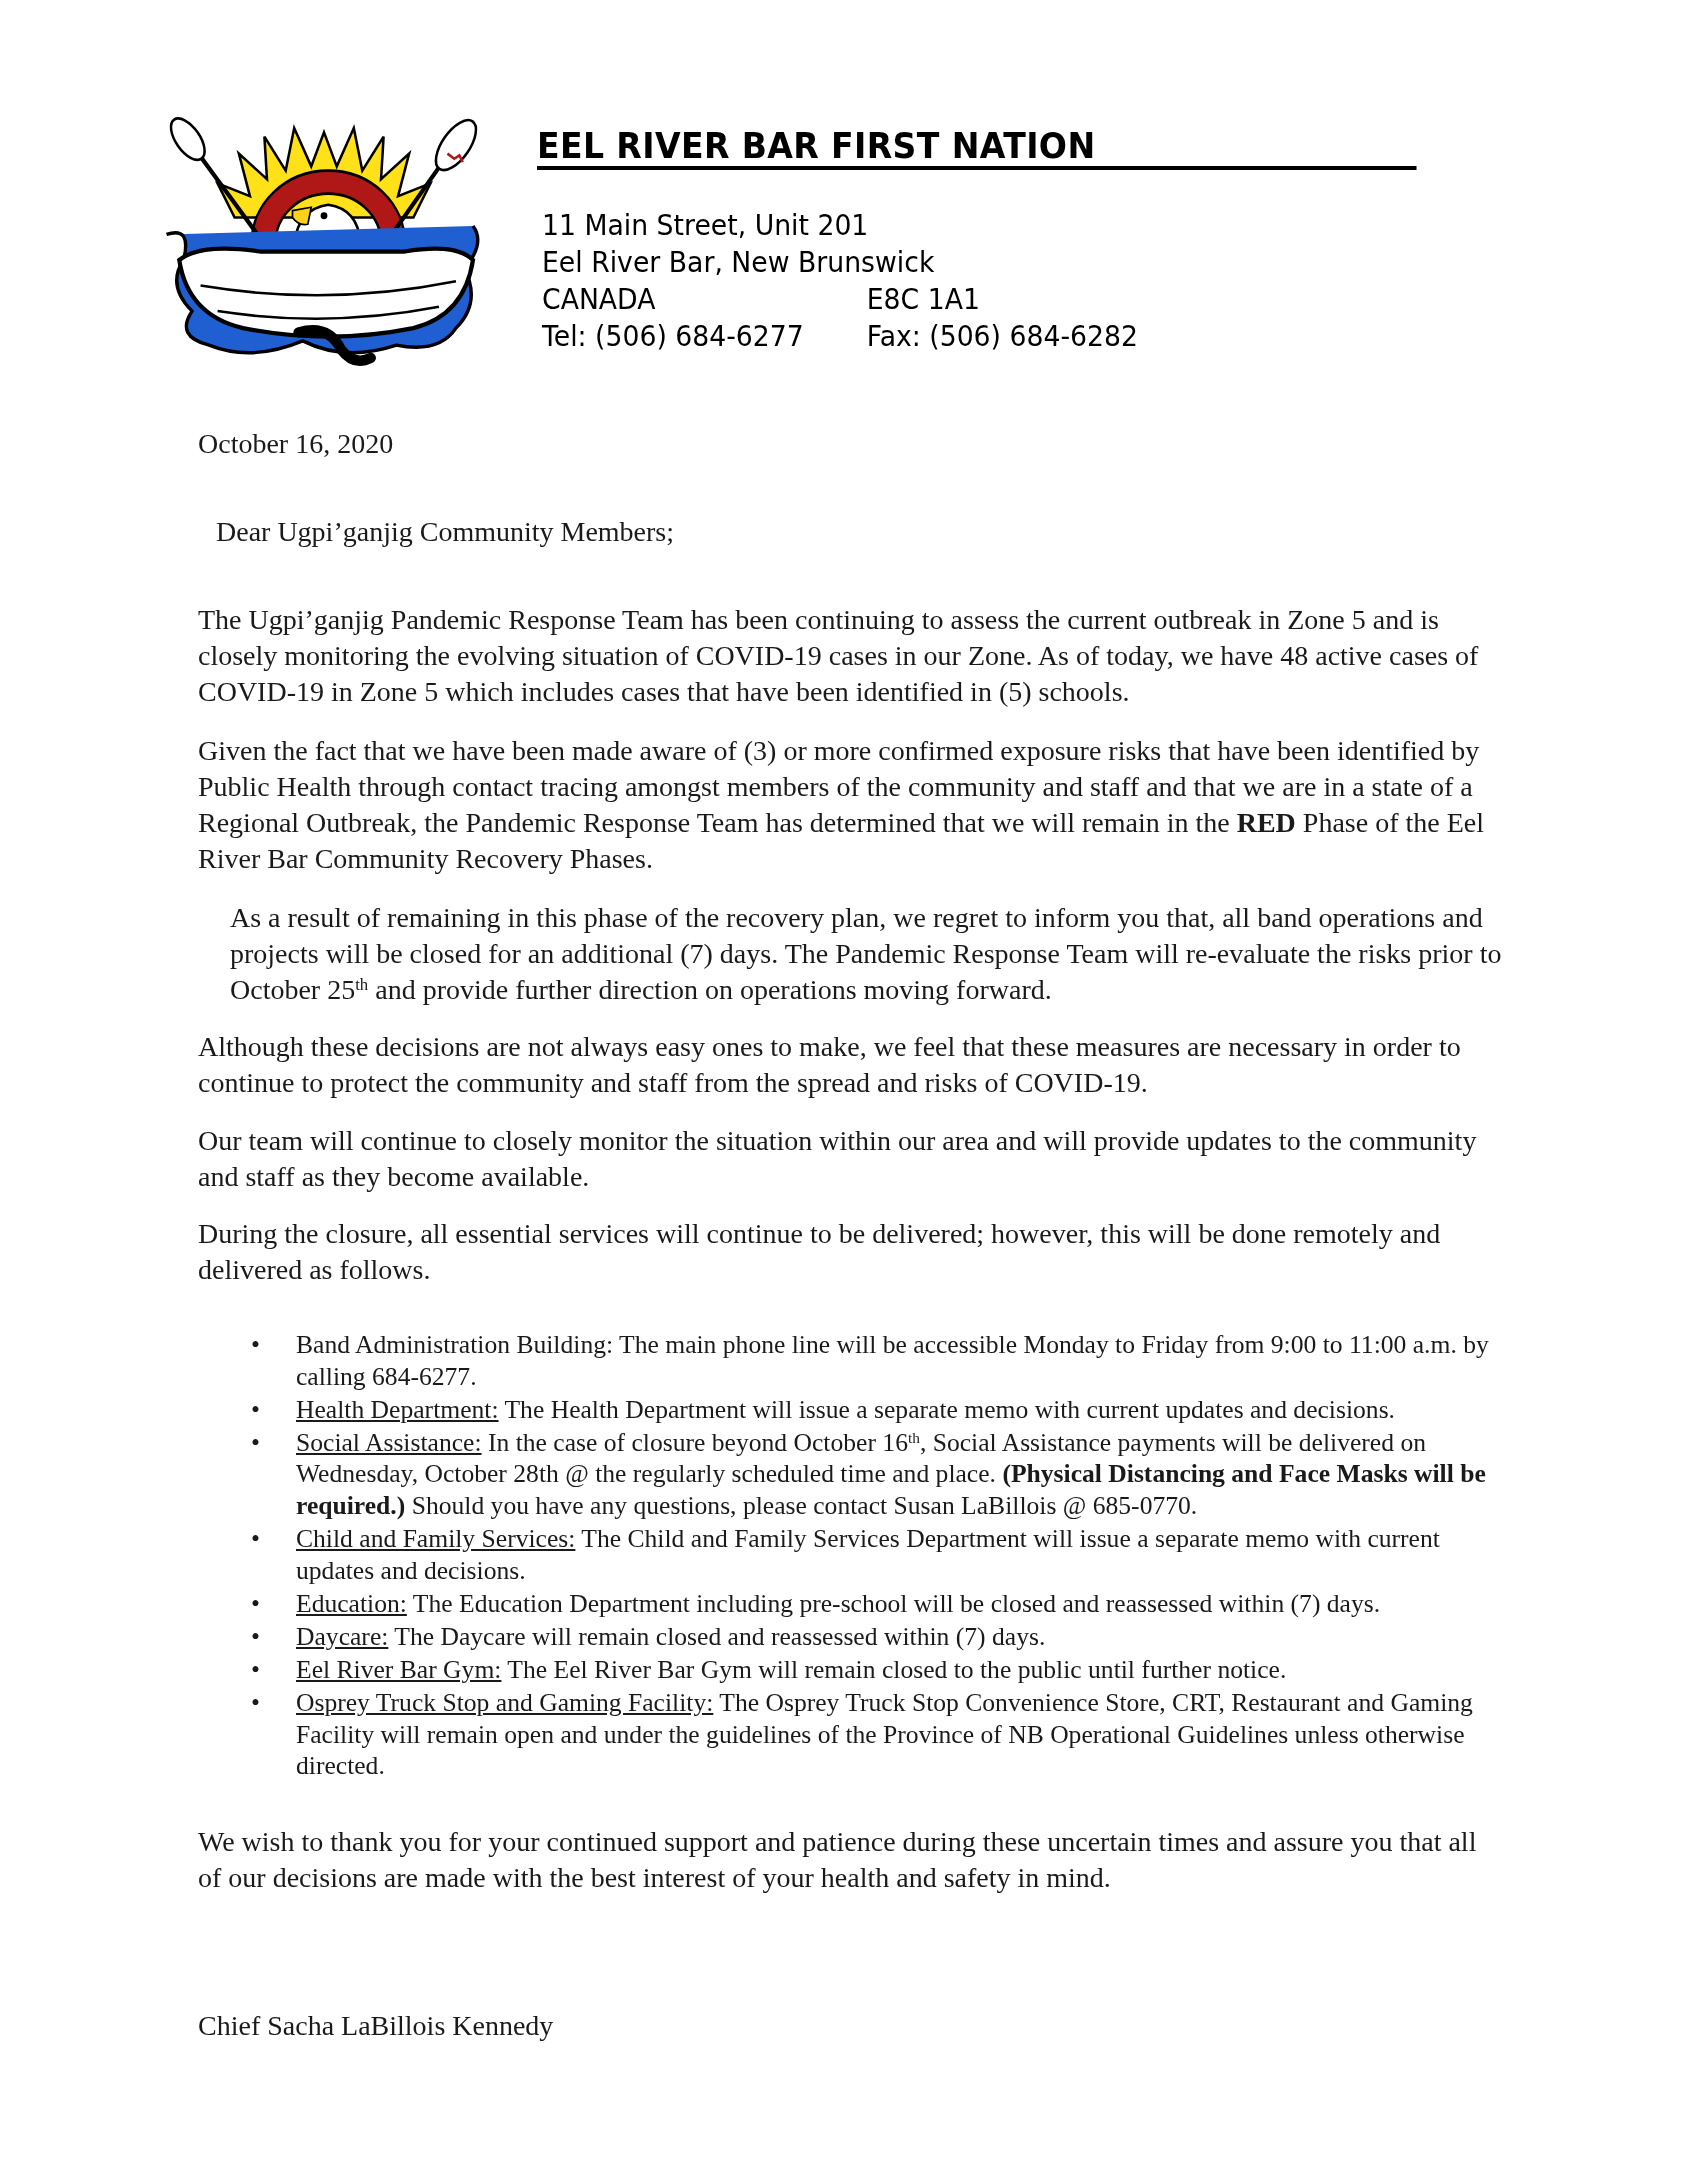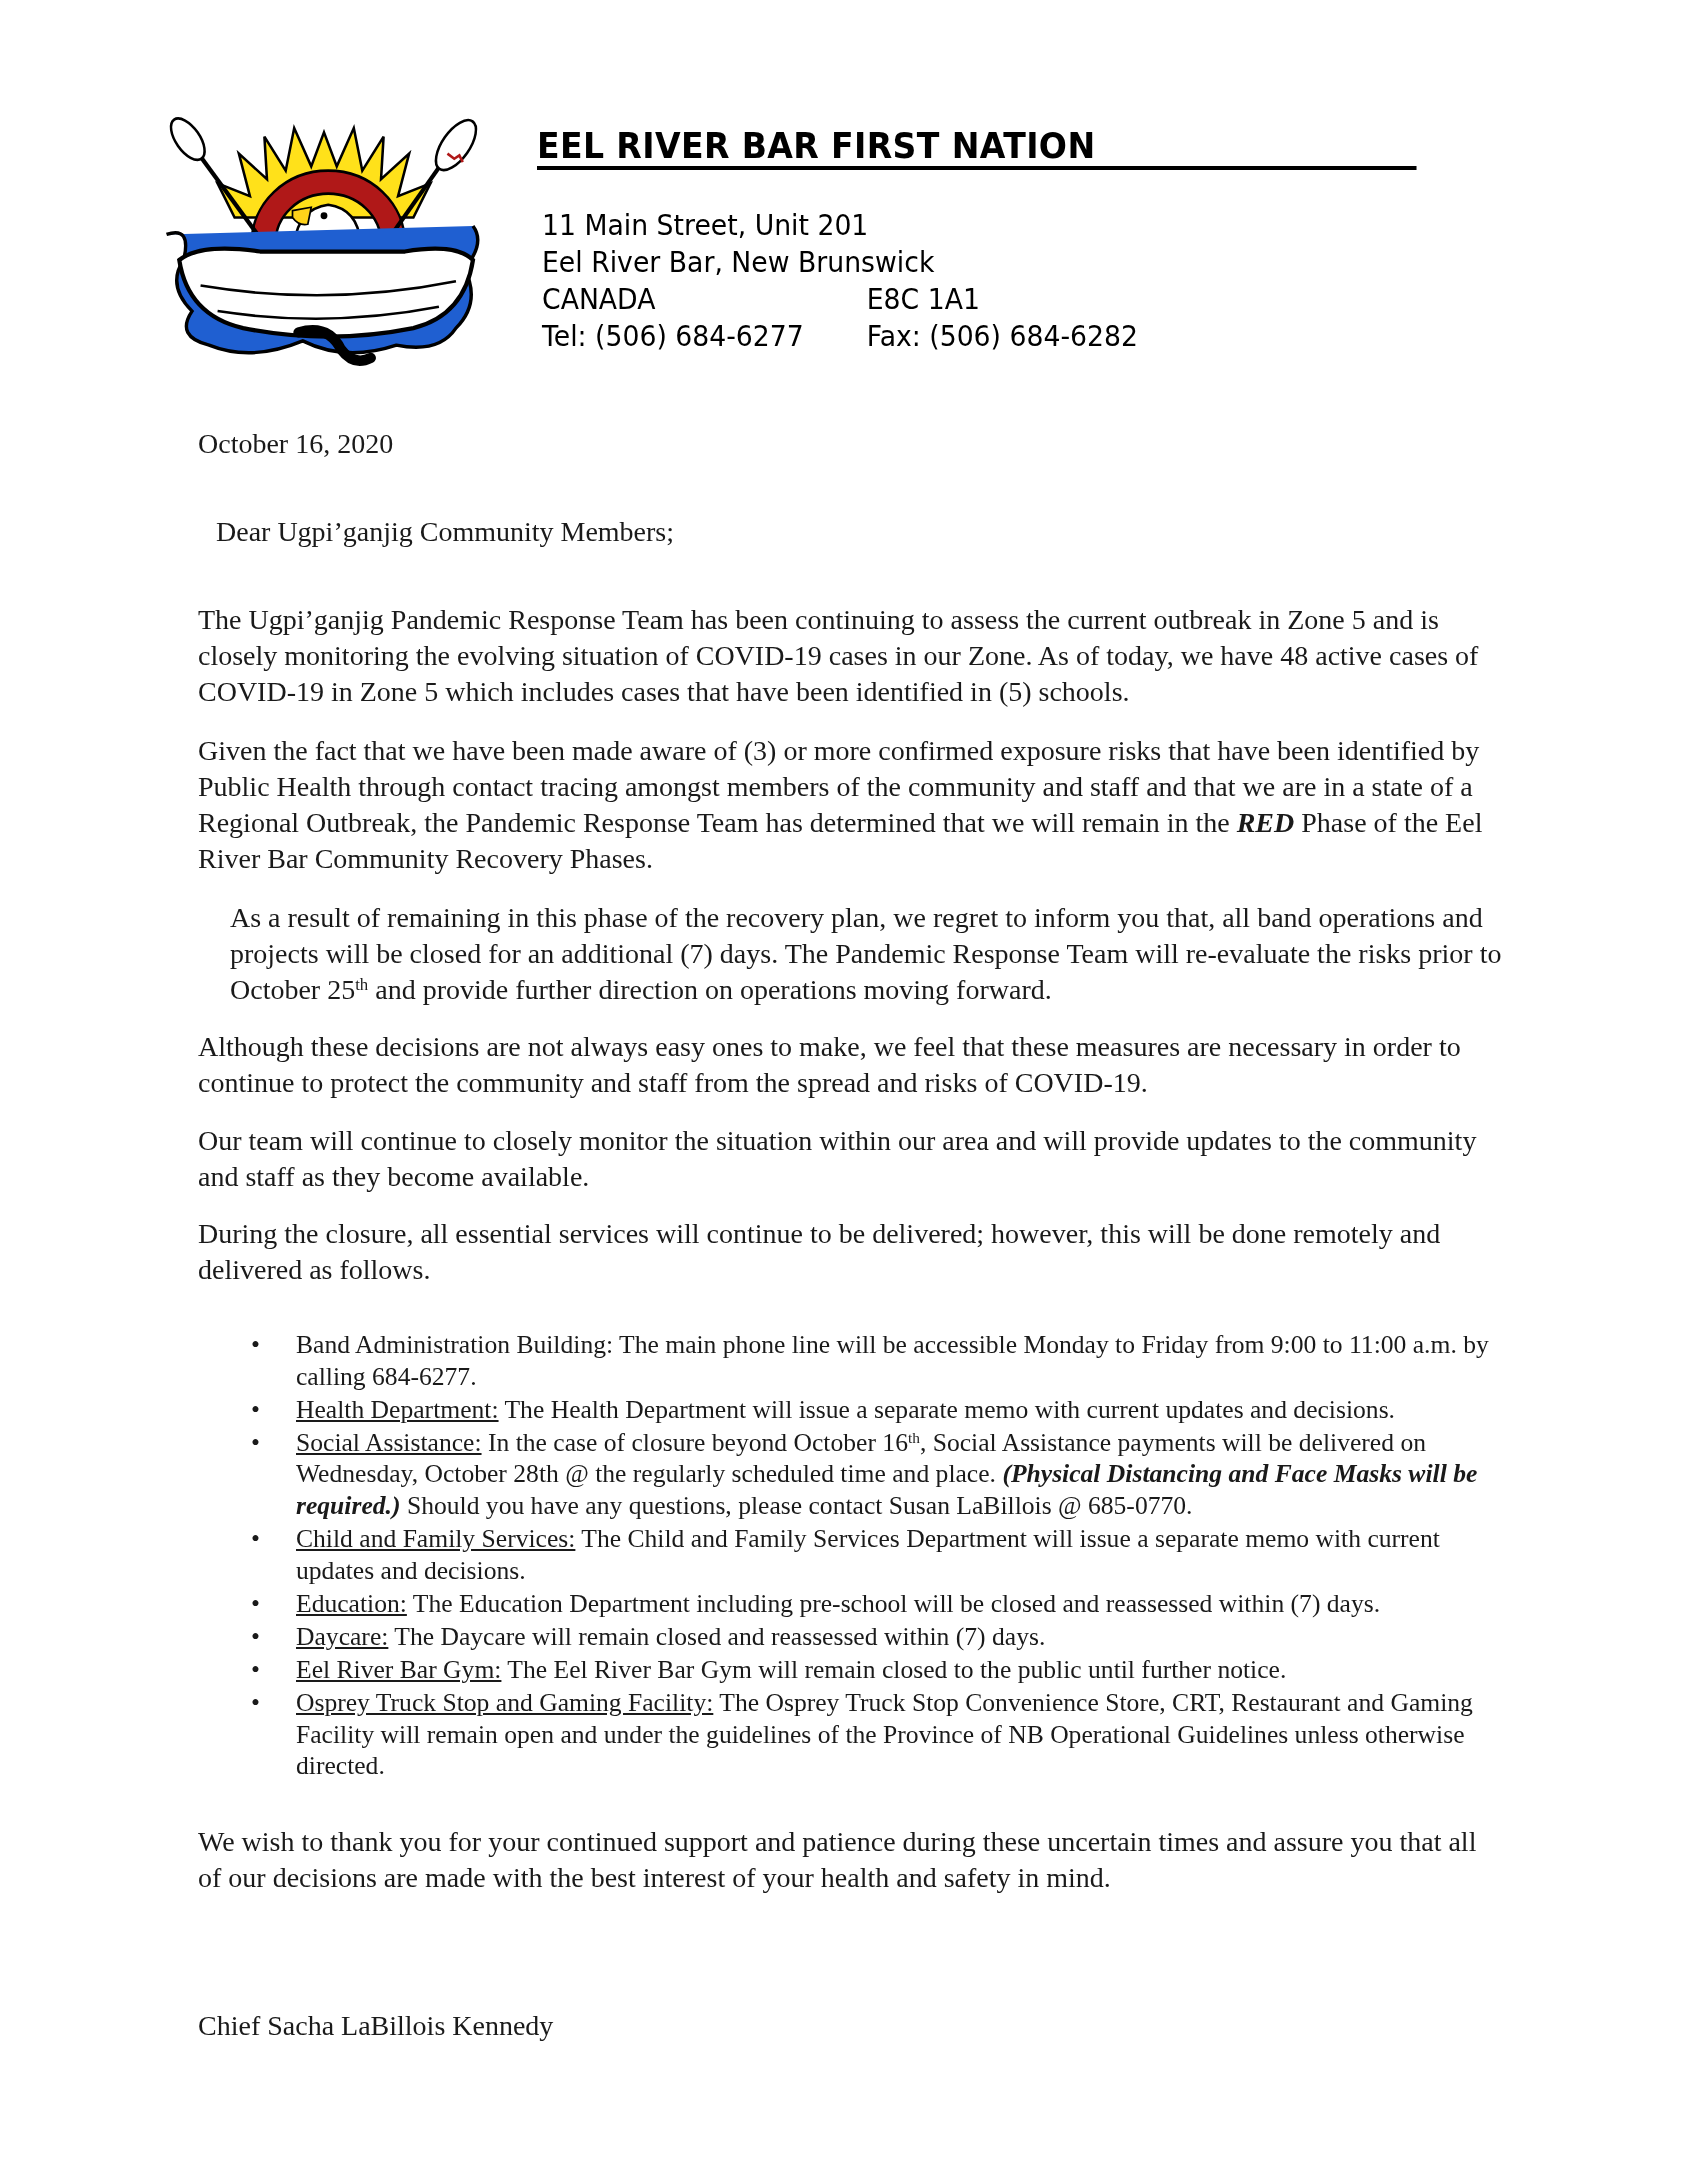--- a/index.html
+++ b/index.html
@@ -34,21 +34,21 @@
     .p3 { top: 900px; margin-left: 32px; }
     .p4 { top: 1029px; }
     .p5 { top: 1123px; }
     .p6 { top: 1216px; }
     .bullets { position: absolute; top: 1329px; left: 0; width: 1295px; margin: 0; padding: 0; list-style: none;
       font-size: 25.6px; line-height: 31.5px; }
     .bullets li { position: relative; padding-left: 98px; margin-bottom: 1.7px; }
     .bullets li .dot { position: absolute; left: 53px; top: 0; font-size: 25.6px; }
     .bullets .head { font-weight: normal; text-decoration: underline; }
     .bullets .head.noul { text-decoration: none; }
-    .bold { font-weight: bold; font-style: italic; }
+    .bold { font-weight: bold; }
     sup { font-size: 0.6em; line-height: 0; vertical-align: 0.55em; }
     .p7 { top: 1824px; }
     .signature { position: absolute; top: 1968px; left: 0; margin-top: 40px; }
   </style>
 </head>
 <body>
 
 <div class="logo">
   <svg width="332" height="256" viewBox="0 0 390 300">
 

